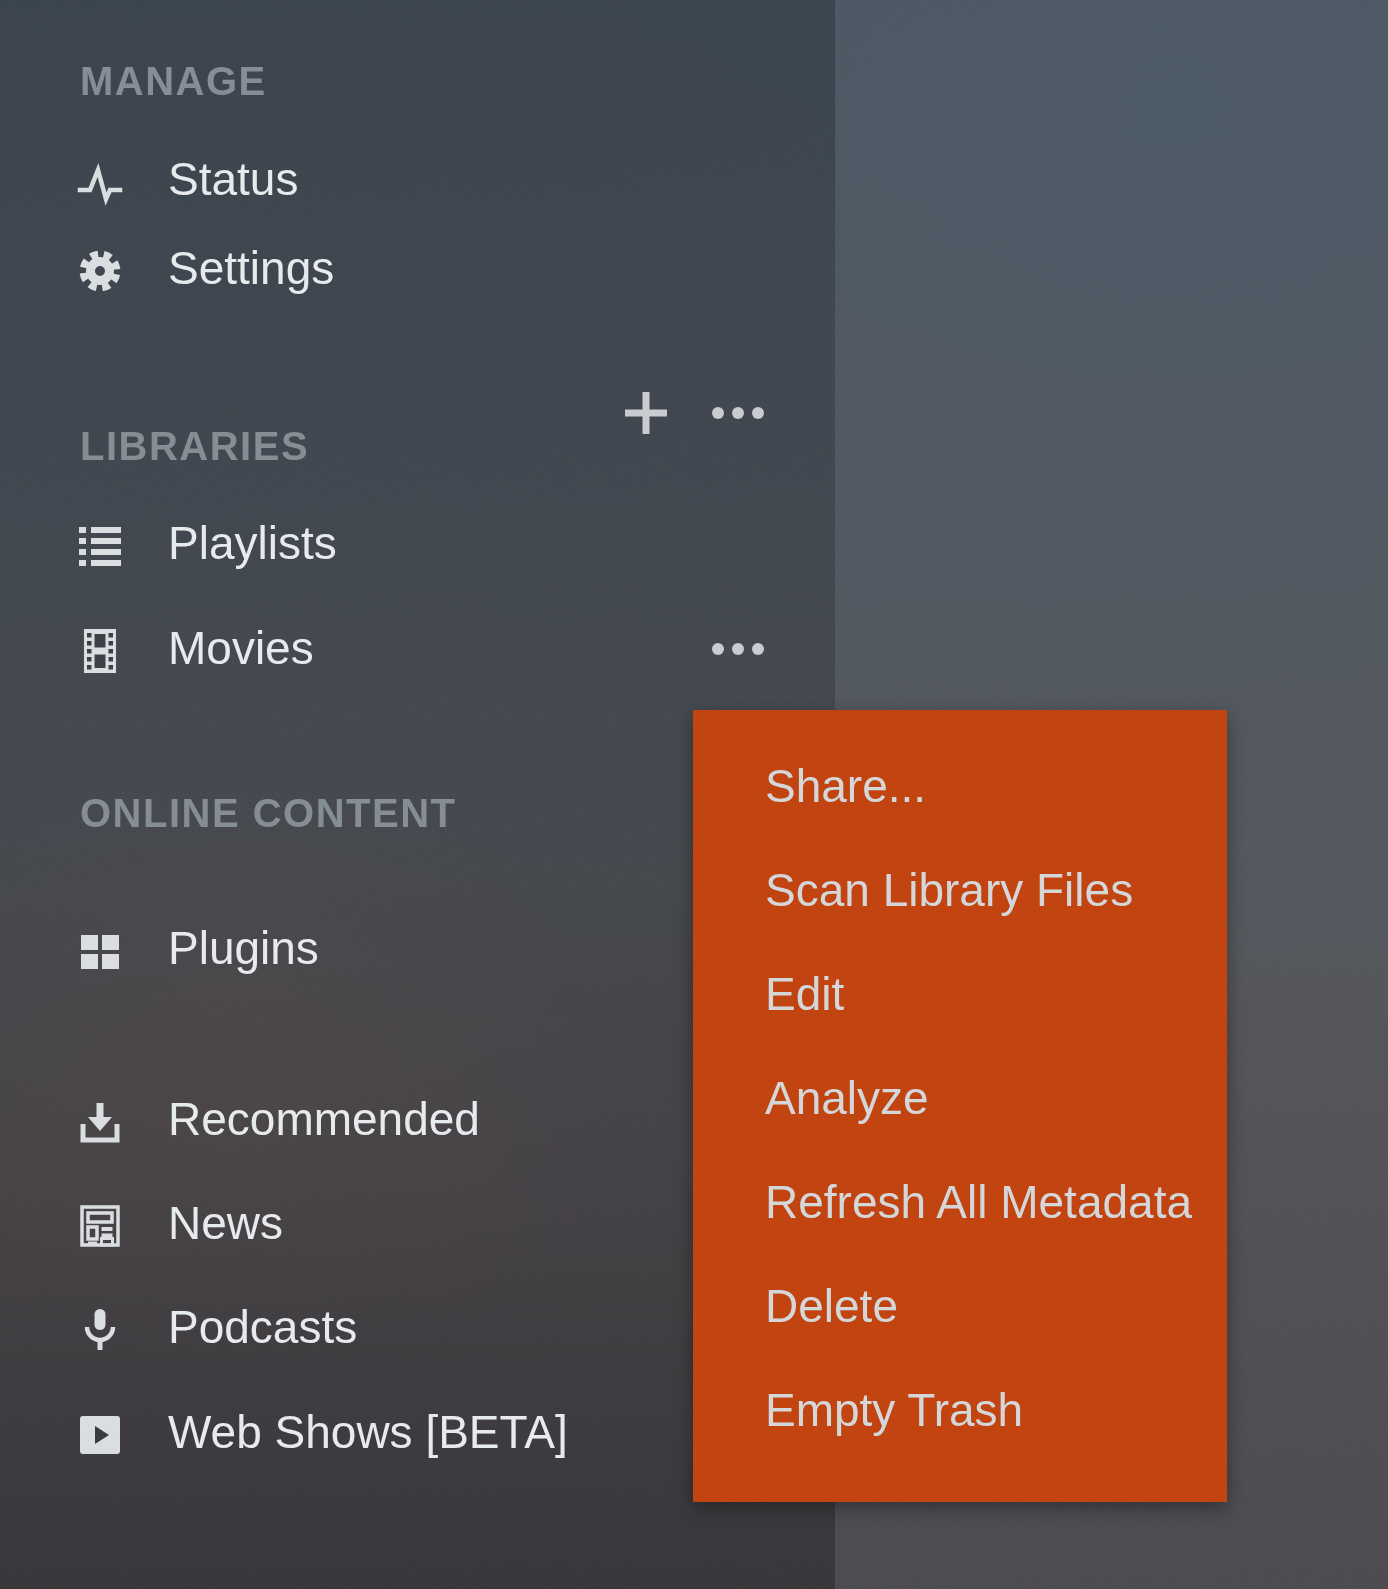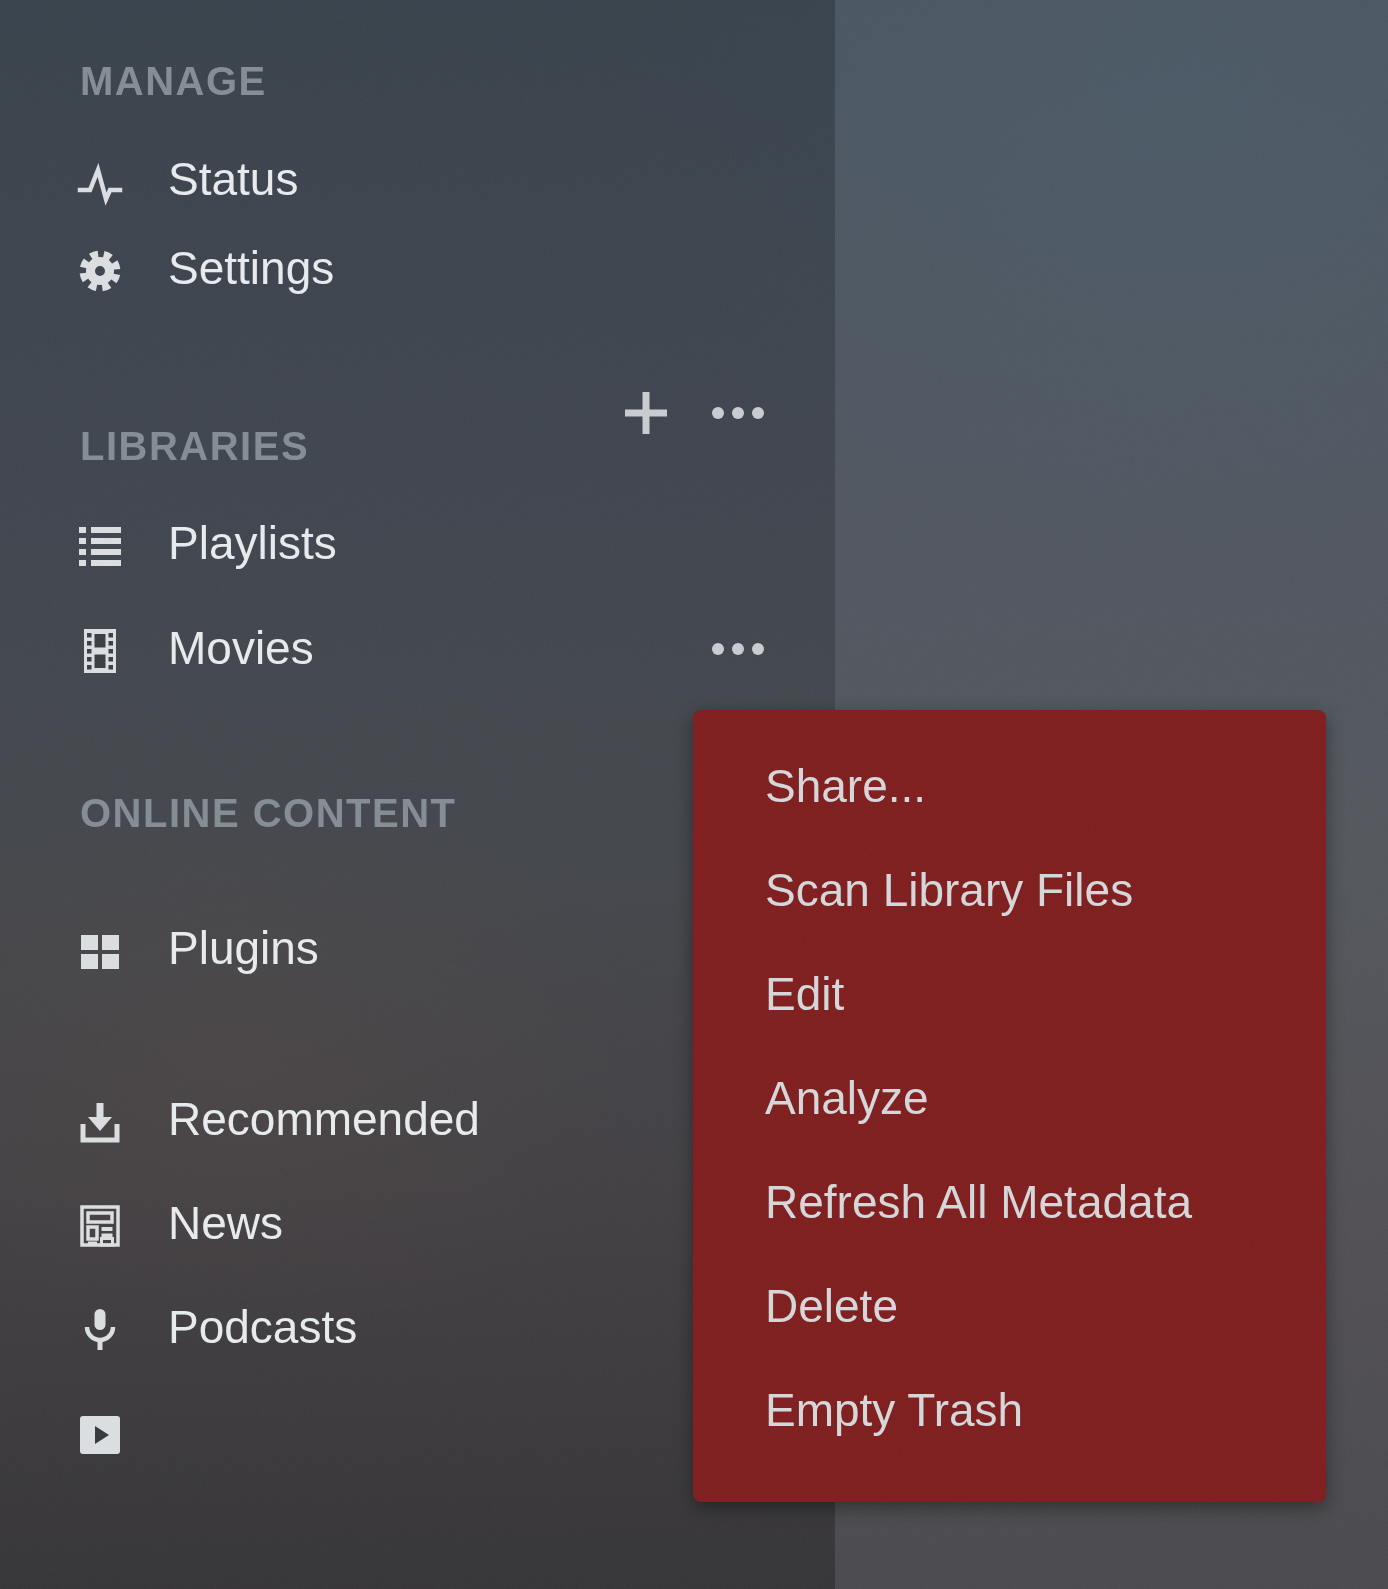--- a/index.html
+++ b/index.html
@@ -37,23 +37,23 @@
   }
   .nav-item .icon{width:48px;height:48px;flex:0 0 48px;color:#dcdfe2;display:block;}
   .nav-item .icon svg{display:block;width:48px;height:48px;}
   .nav-item .label{margin-left:44px;font-size:46px;color:#e9ecef;}
 
   .icon-btn{position:absolute;color:#c9cdd1;cursor:pointer;}
   .icon-btn svg{display:block;}
 
   
   .context-menu{
-    position:absolute;left:693px;top:710px;width:633px;
+    position:absolute;left:693px;top:710px;width:534px;
     padding:24px 0 40px 0;
-    background:#7f1d1d;border-radius:8px;
+    background:#c2410c;border-radius:0;
     box-shadow:0 6px 18px rgba(0,0,0,0.40);
   }
   .menu-item{
     height:104px;line-height:104px;padding-left:72px;
     font-size:46px;color:#d5d8da;cursor:pointer;white-space:nowrap;
   }
 </style>
 </head>
 <body>
 
@@ -200,20 +200,21 @@
     <span class="label">Podcasts</span>
   </div>
 
   <div class="nav-item" style="top:1407px">
     <span class="icon">
       <svg viewBox="0 0 48 48">
         <rect x="4" y="5" width="40" height="38" rx="3" fill="currentColor"></rect>
         <path d="M19 15 L33 24 L19 33 Z" fill="#35393e"></path>
       </svg>
     </span>
+    <span class="label">Web Shows [BETA]</span>
   </div>
 
   <div class="context-menu">
     <div class="menu-item">Share...</div>
     <div class="menu-item">Scan Library Files</div>
     <div class="menu-item">Edit</div>
     <div class="menu-item">Analyze</div>
     <div class="menu-item">Refresh All Metadata</div>
     <div class="menu-item">Delete</div>
     <div class="menu-item">Empty Trash</div>

